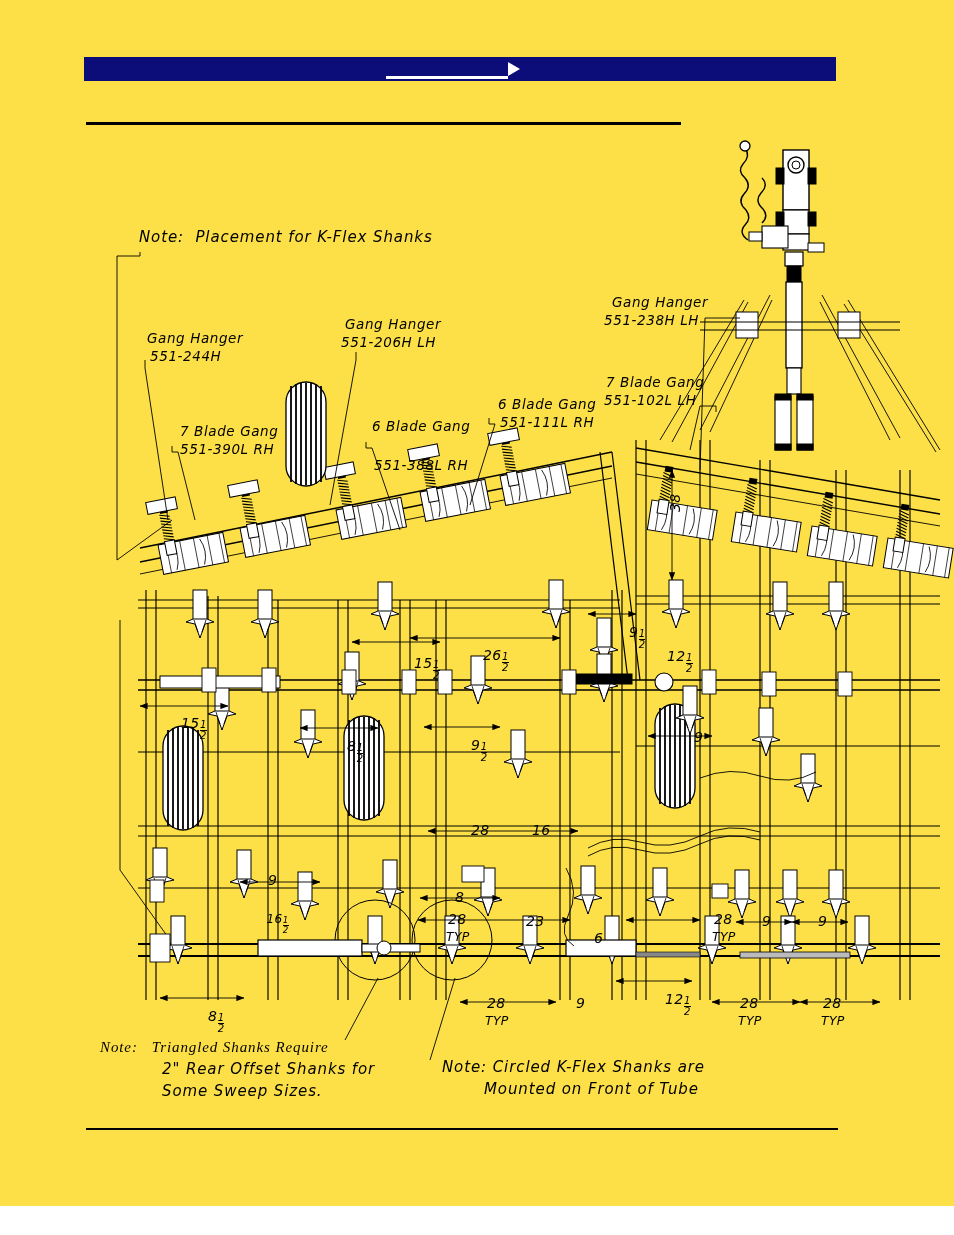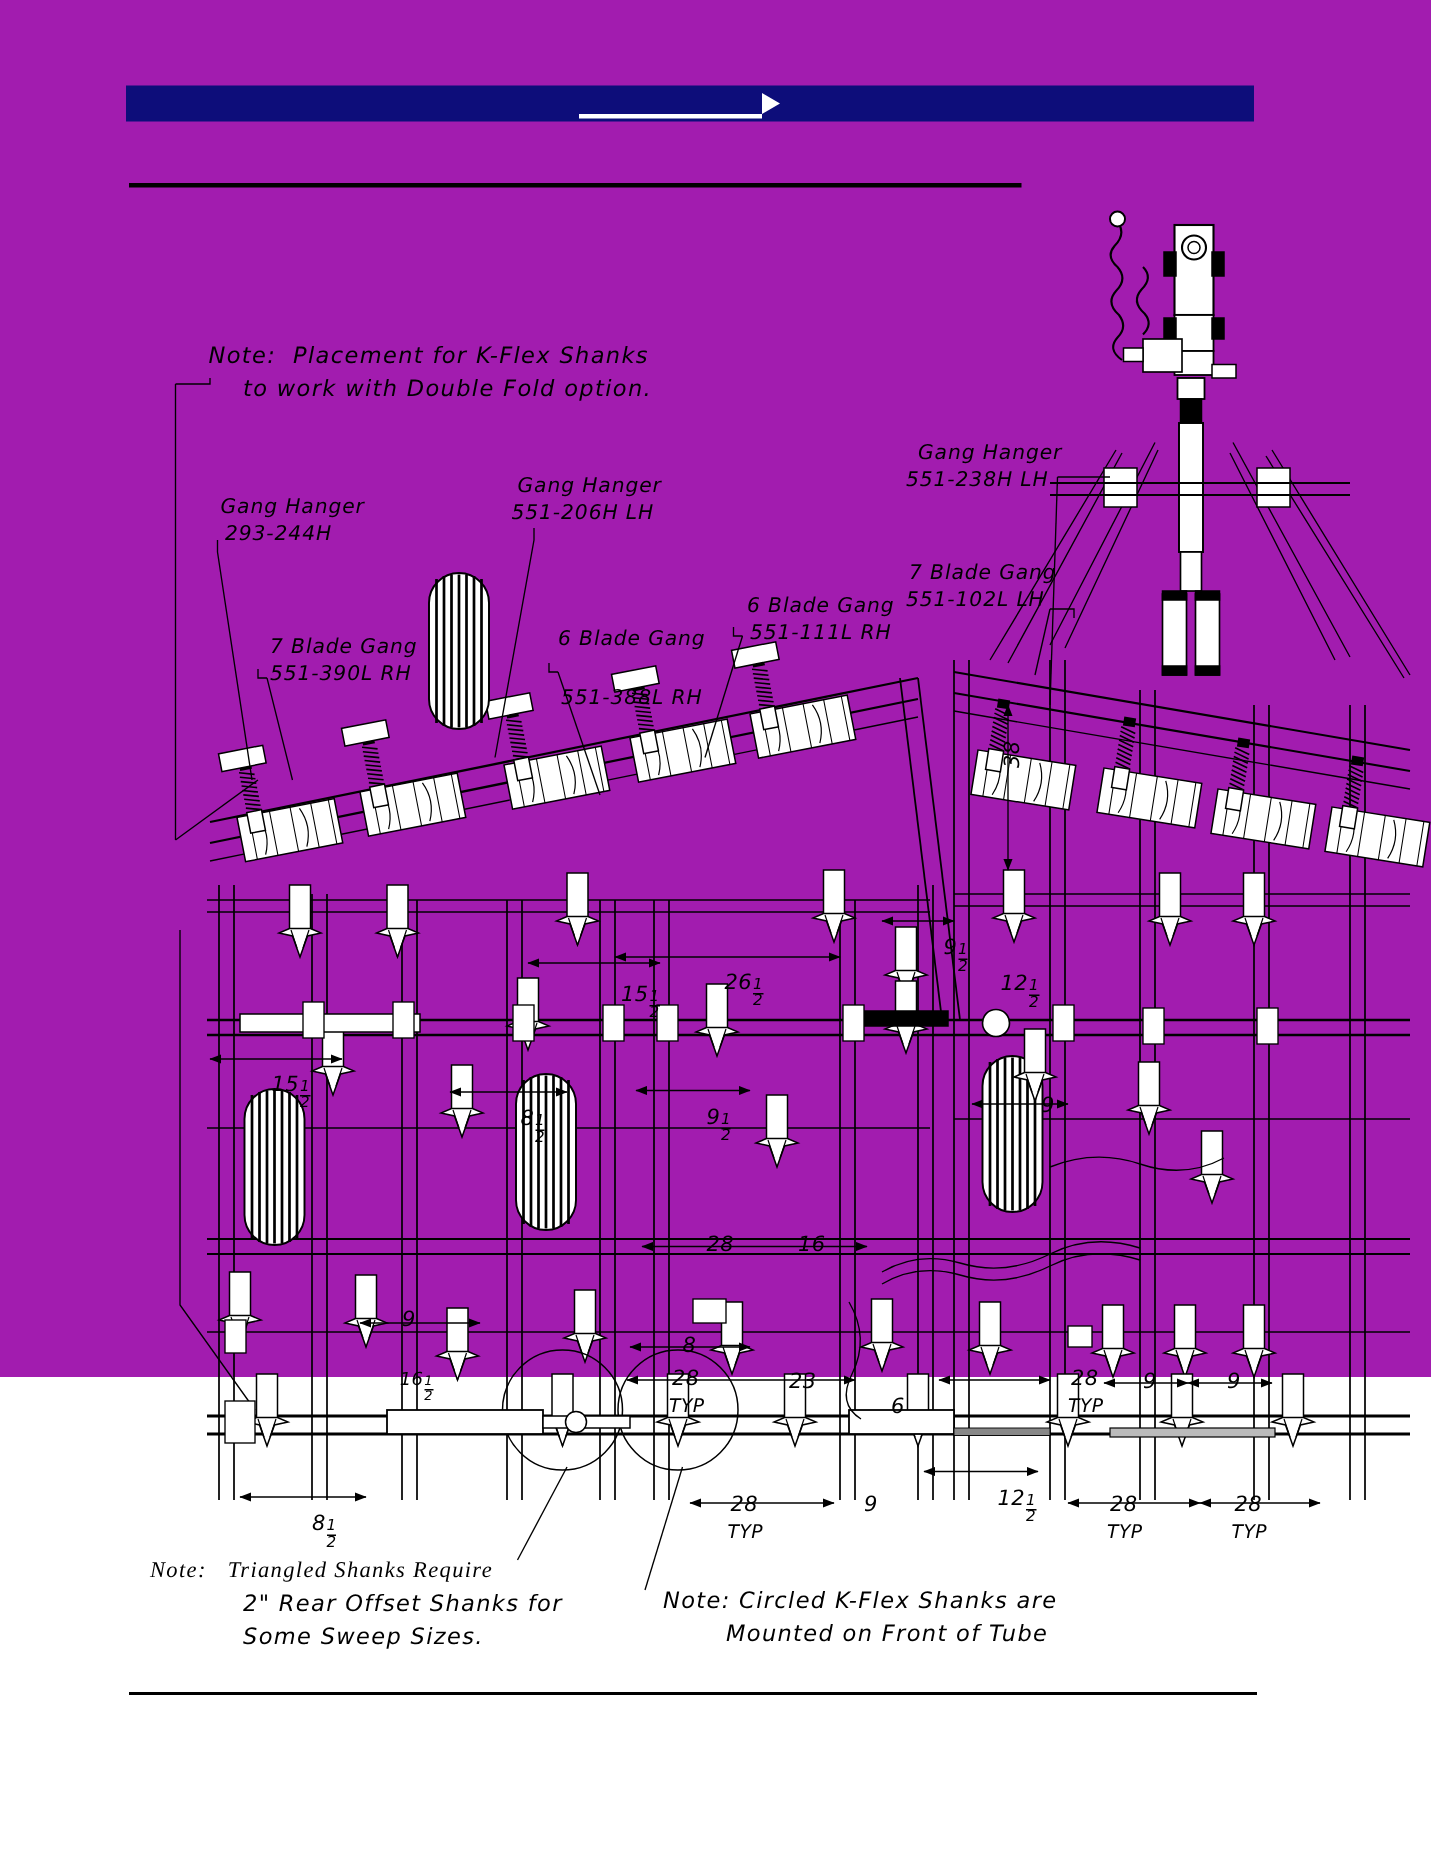--- a/index.html
+++ b/index.html
@@ -1,18 +1,18 @@
 <!DOCTYPE html>
 <html><head>
 <meta charset="utf-8">
 <style>
   html,body{margin:0;padding:0;background:#fff;}
   body{width:954px;height:1235px;position:relative;overflow:hidden;
        font-family:"Liberation Sans",sans-serif;color:#000;}
-  .page{position:absolute;left:0;top:0;width:954px;height:918px;background:#a21caf;}
+  .page{position:absolute;left:0;top:0;width:954px;height:1206px;background:#fde047;}
 
   
   .hdr-bar{position:absolute;left:84px;top:57px;width:752px;height:24px;background:#0d0d7a;}
   .hdr-underline{position:absolute;left:386px;top:76px;width:122px;height:3px;background:#fff;}
   .hdr-tri{position:absolute;left:508px;top:62px;width:0;height:0;
            border-top:7px solid transparent;border-bottom:7px solid transparent;
            border-left:12px solid #fff;}
   .hdr-rule{position:absolute;left:86px;top:122px;width:595px;height:3px;background:#000;}
   .ftr-rule{position:absolute;left:86px;top:1128px;width:752px;height:2px;background:#000;}
 
@@ -452,31 +452,30 @@
     <g fill="none" stroke="#000" stroke-width=".9">
       <path d="M588,848 q24,-14 52,-6 q30,9 60,-6 q28,-14 60,-4"></path>
       <path d="M588,856 q24,-14 52,-6 q30,9 60,-6 q28,-14 60,-4"></path>
       <path d="M566,868 q14,24 2,48 q-10,20 6,30"></path>
       <path d="M700,778 q30,-12 60,-2 q30,10 56,-4"></path>
     </g>
   </svg>
   </div>
 
   <div class="cad note" style="left:139px;top:228px;">Note:  Placement for K-Flex Shanks</div>
-  <div class="cad note" style="left:162px;top:250px;">to work with Double Fold option.</div>
 
   <div class="cad note" style="left:100px;top:1038px;font-family:Liberation Serif, serif;">Note:   Triangled Shanks Require</div>
   <div class="cad note" style="left:162px;top:1060px;">2" Rear Offset Shanks for</div>
   <div class="cad note" style="left:162px;top:1082px;">Some Sweep Sizes.</div>
 
   <div class="cad note" style="left:442px;top:1058px;">Note: Circled K-Flex Shanks are</div>
   <div class="cad note" style="left:484px;top:1080px;">Mounted on Front of Tube</div>
 
   <div class="cad lbl" style="left:147px;top:330px;">Gang Hanger</div>
-  <div class="cad lbl" style="left:150px;top:348px;">293-244H</div>
+  <div class="cad lbl" style="left:150px;top:348px;">551-244H</div>
 
   <div class="cad lbl" style="left:345px;top:316px;">Gang Hanger</div>
   <div class="cad lbl" style="left:341px;top:334px;">551-206H LH</div>
 
   <div class="cad lbl" style="left:612px;top:294px;">Gang Hanger</div>
   <div class="cad lbl" style="left:604px;top:312px;">551-238H LH</div>
 
   <div class="cad lbl" style="left:180px;top:423px;">7 Blade Gang</div>
   <div class="cad lbl" style="left:180px;top:441px;">551-390L RH</div>
 

